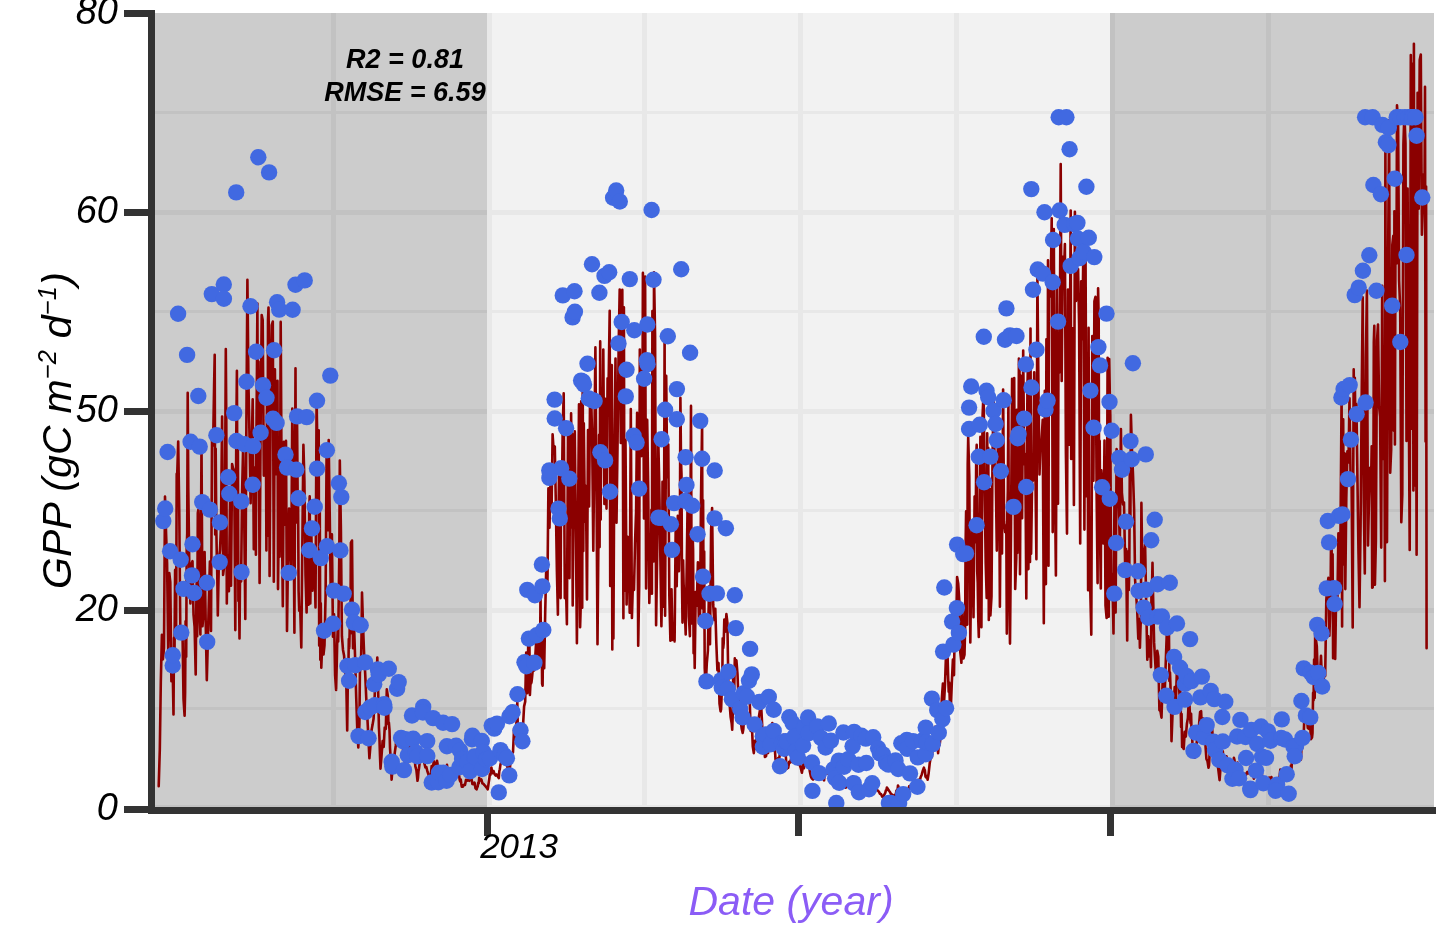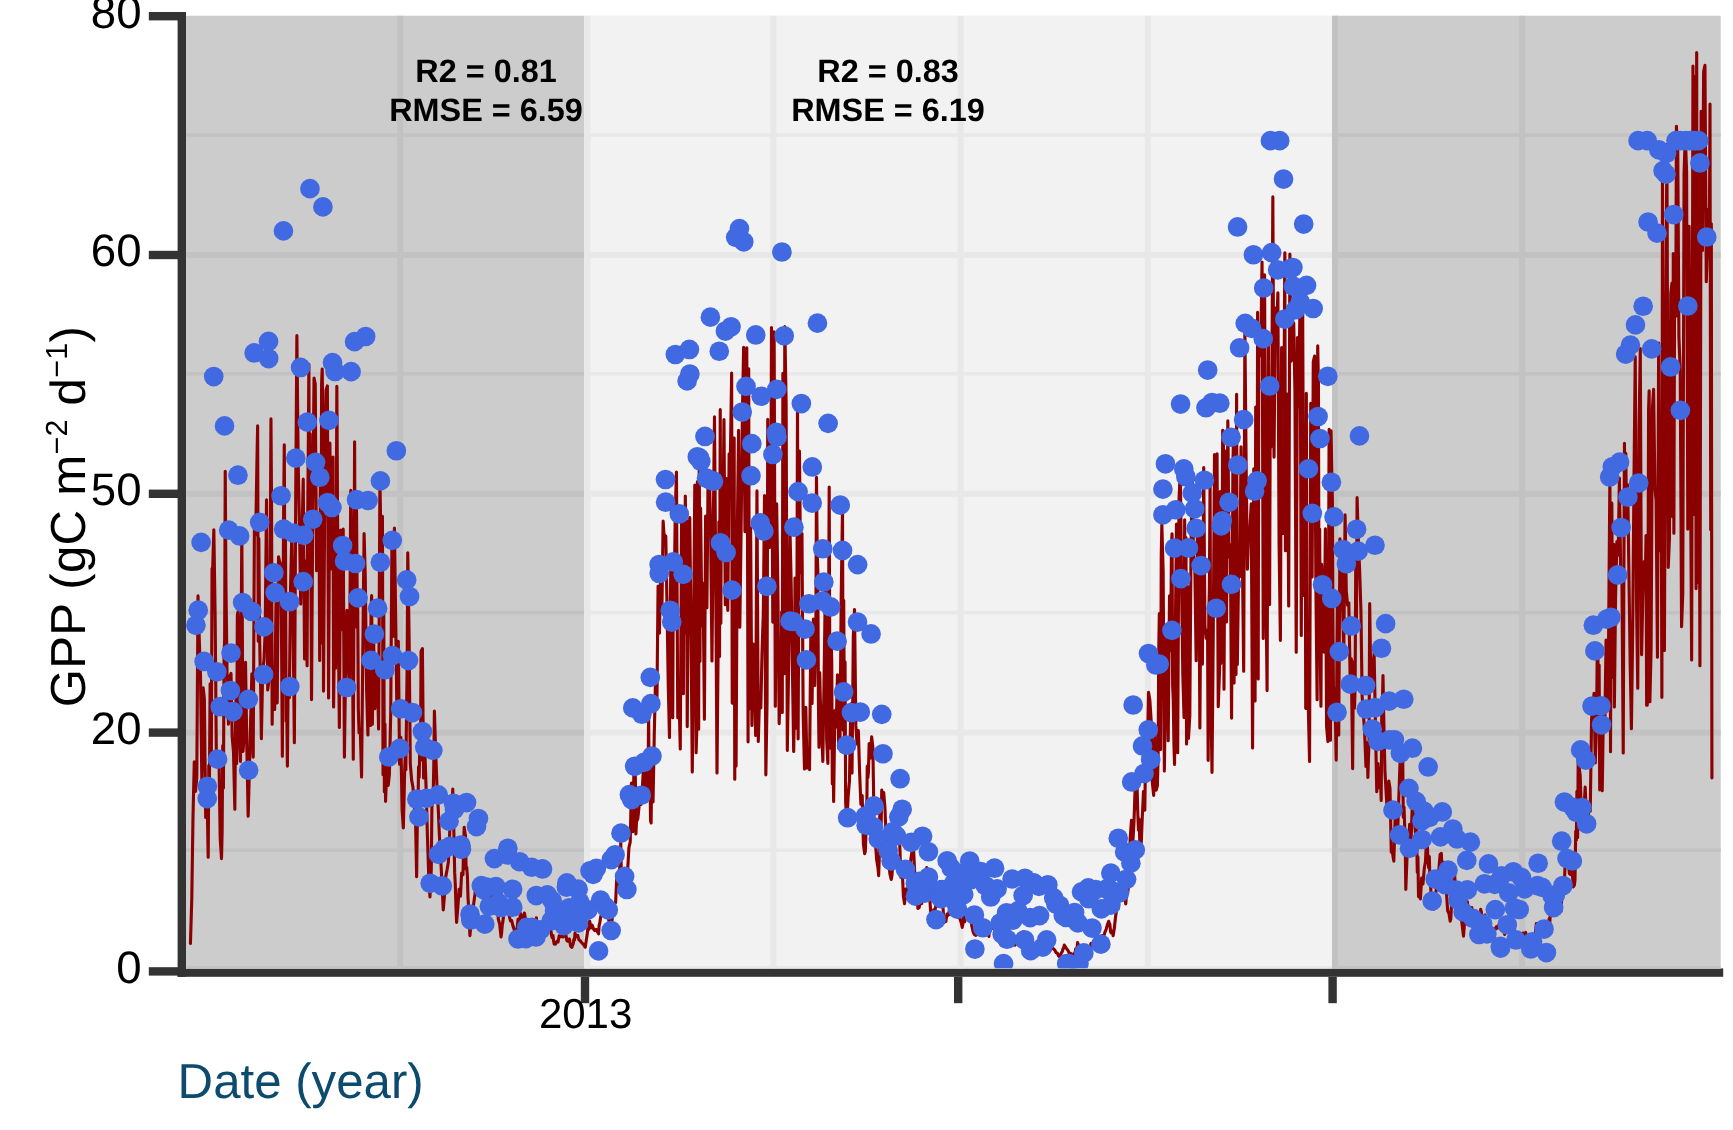--- a/index.html
+++ b/index.html
@@ -1,39 +1,39 @@
 <!DOCTYPE html>
 <html><head>
 <meta charset="utf-8">
 <style>
   html,body{margin:0;padding:0;background:#ffffff;}
   body{width:1444px;height:942px;overflow:hidden;
        font-family:"Liberation Sans","DejaVu Sans",sans-serif;}
-  #root{position:relative;width:1359px;height:942px;background:#fff;}
+  #root{position:relative;width:1359px;height:942px;background:#fff;font-style:italic;}
 
   
   .ylab{
     position:absolute;left:-253px;top:407px;width:620px;
     transform:rotate(-90deg);transform-origin:center center;
     text-align:center;font-size:41px;color:#000;letter-spacing:.2px;
     white-space:nowrap;
   }
   .ylab sup{font-size:.62em;vertical-align:super;line-height:0;}
   .xlab{
     position:absolute;left:148px;top:878px;width:1286px;
-    font-size:41px;color:#0c4a6e;
+    text-align:center;font-size:41px;color:#8b5cf6;
   }
   .ytick{
     position:absolute;right:0;width:100px;text-align:right;
     font-size:38px;color:#000;line-height:1;
   }
   .ytickwrap{position:absolute;left:0;top:0;width:118px;height:942px;}
   .xtick{
     position:absolute;top:826px;font-size:35px;color:#000;
-    text-align:center;width:140px;
+    text-align:right;width:140px;
   }
 
   
   .axis-v{position:absolute;left:148px;top:10px;width:7px;height:804px;background:#333;}
   .axis-h{position:absolute;left:148px;top:807px;width:1288px;height:7px;background:#333;}
   .tick-y{position:absolute;left:124px;width:26px;height:7px;background:#333;}
   .tick-x{position:absolute;top:814px;width:7px;height:22px;background:#333;}
 
   
   .panel{position:absolute;left:155px;top:13px;width:1279px;height:794px;
@@ -644,20 +644,18 @@
           <circle cx="1256.2" cy="104.2" r="8.2" fill="#4169E1"></circle>
           <circle cx="1257.6" cy="104.2" r="8.2" fill="#4169E1"></circle>
           <circle cx="1260.5" cy="104.2" r="8.2" fill="#4169E1"></circle>
           <circle cx="1261.6" cy="122.8" r="8.2" fill="#4169E1"></circle>
           <circle cx="1267.3" cy="184.5" r="8.2" fill="#4169E1"></circle>
         </g>
     </svg>
 
     <div class="annot" style="left:110px;top:30px;width:280px">R2 = 0.81
 RMSE = 6.59</div>
-    <div class="annot" style="left:445px;top:30px;width:280px">R2 = 0.83
-RMSE = 6.19</div>
   </div>
 
   <div class="xtick" style="left:418px">2013</div>
 
   <div class="xlab">Date (year)</div>
 </div>
 
 </body></html>

